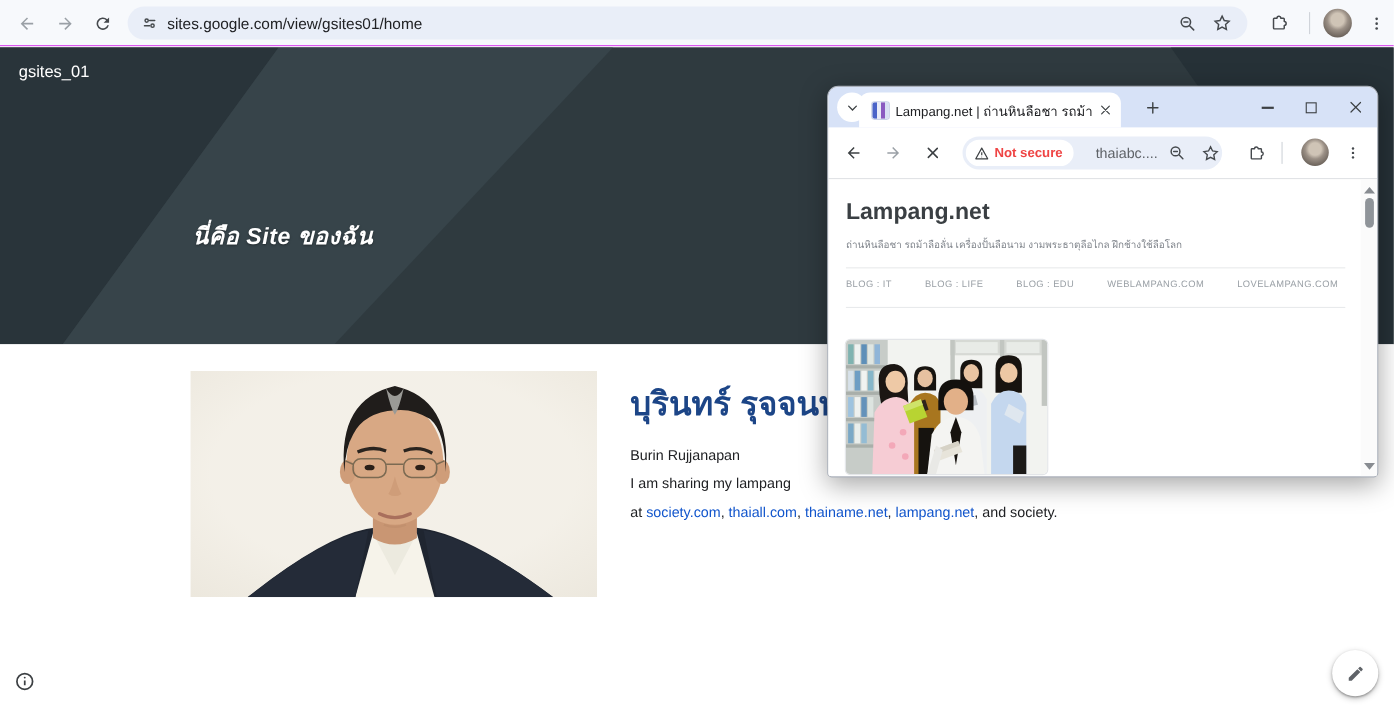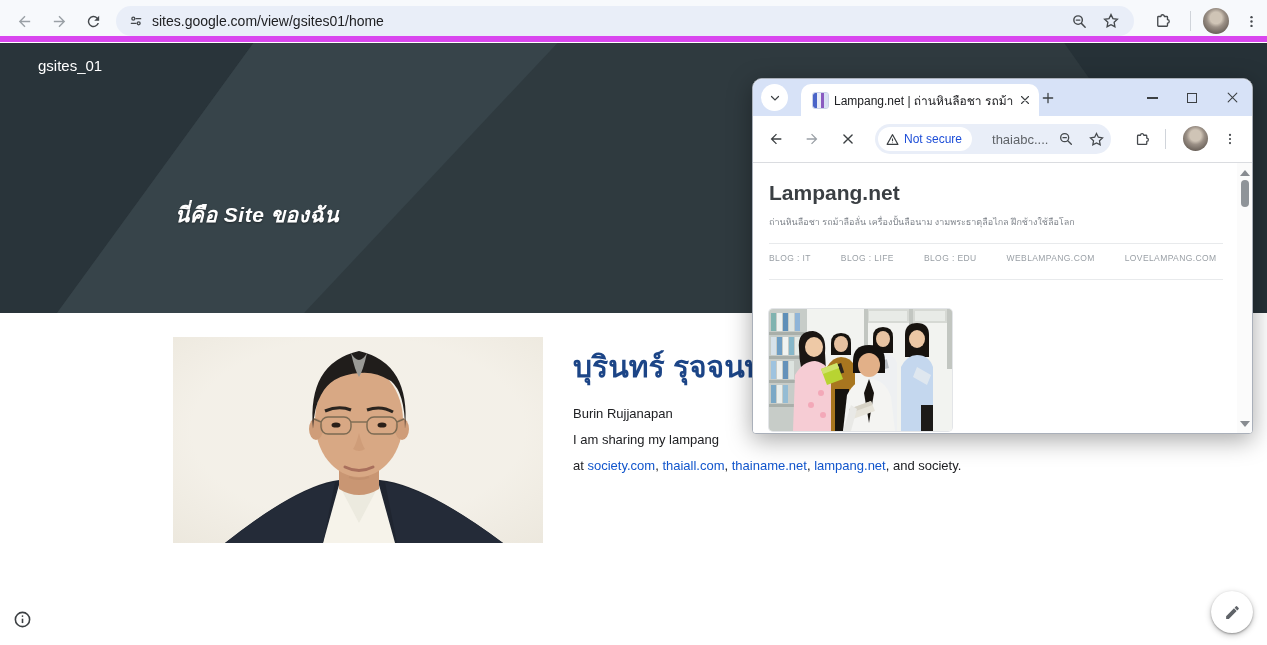--- a/index.html
+++ b/index.html
@@ -1,38 +1,38 @@
 <!DOCTYPE html>
 <html><head>
 <meta charset="utf-8">
 <style>
   * { margin:0; padding:0; box-sizing:border-box; }
   html,body { width:1267px; height:645px; overflow:hidden; background:#fff;
     font-family:"Liberation Sans", sans-serif; }
 
   
   .topbar { position:absolute; left:0; top:0; width:1267px; height:42px;
-    background:#f7f9fc; border-bottom:6px solid #d946ef; }
+    background:#f7f9fc; border-bottom:1px solid #d946ef; }
   .tb-icon { position:absolute; top:8px; width:26px; height:26px; display:flex;
     align-items:center; justify-content:center; border-radius:50%; }
   .omnibox { position:absolute; left:116px; top:6px; width:1018px; height:30px;
     background:#e9eef8; border-radius:15px; display:flex; align-items:center; }
   .omnibox .url { font-size:14px; color:#202124; margin-left:8px; flex:1; }
   .sep { position:absolute; left:1190px; top:11px; width:1px; height:20px; background:#d0d4da; }
   .avatar { position:absolute; left:1203px; top:8px; width:26px; height:26px; border-radius:50%;
     background:radial-gradient(circle at 50% 38%, #cfc4b6 0 28%, #9b9086 45%, #6e655d 75%, #4d463f 100%); }
 
   
   .banner { position:absolute; left:0; top:43px; width:1267px; height:270px;
     background:#2f3a3f; overflow:hidden; }
   .poly { position:absolute; inset:0; }
   .poly-a { background:#29343a; clip-path:polygon(0 0,20% 0,4.5% 100%,0 100%); }
   .poly-b { background:#37444a; clip-path:polygon(20% 0,44% 0,24% 100%,4.5% 100%); }
   .poly-c { background:#263137; clip-path:polygon(84% 0,100% 0,100% 100%,99% 100%); }
-  .site-title { position:absolute; left:17px; top:14px; color:#fff; font-size:15px;margin-left:21px; }
+  .site-title { position:absolute; left:17px; top:14px; color:#fff; font-size:15px; }
   .tagline { position:absolute; left:175px; top:155px; color:#fff; font-size:21px;
     font-weight:bold; font-style:italic; letter-spacing:.5px; text-shadow:0 1px 2px rgba(0,0,0,.4); }
 
   
   .content { position:absolute; left:0; top:313px; width:1267px; height:332px; background:#fff; }
   .portrait { position:absolute; left:173px; top:24px; width:370px; height:206px; overflow:hidden; }
   .bio { position:absolute; left:573px; top:30px; width:660px; }
   .bio h1 { font-size:30px; font-weight:bold; color:#1c4587; white-space:nowrap; }
   .bio .small { font-size:13px; color:#202124; margin-top:6px; line-height:20px; }
   .bio a { color:#1155cc; text-decoration:none; }
@@ -41,41 +41,41 @@
     background:#fff; box-shadow:0 1px 2px rgba(0,0,0,.3),0 2px 6px rgba(0,0,0,.25);
     display:flex; align-items:center; justify-content:center; }
 
   
   .popup { position:absolute; left:752px; top:78px; width:501px; height:356px;
     border-radius:10px 10px 4px 4px; box-shadow:0 6px 24px rgba(0,0,0,.35);
     background:#fff; overflow:hidden; border:1px solid #aab0ba; }
   .tabstrip { position:relative; width:100%; height:37px; background:#d7e2f7; }
   .tabsearch { position:absolute; left:8px; top:5px; width:27px; height:27px; border-radius:50%;
     background:#fff; display:flex; align-items:center; justify-content:center; }
-  .tab { position:absolute; left:48px; top:5px; width:238px; height:32px; background:#fff;
+  .tab { position:absolute; left:28px; top:5px; width:238px; height:32px; background:#fff;
     border-radius:10px 10px 0 0; display:flex; align-items:center; padding:0 8px 0 12px; }
   .favicon { width:15px; height:15px; border-radius:2px; flex:0 0 15px;
     background:
       linear-gradient(90deg,#4a64c8 0 30%,#e8ecf7 30% 55%,#8a5bc0 55% 75%,#d8e0f4 75%);
     outline:1px solid #c9d2e8; }
   .tabtitle { font-size:12px; color:#202124; margin:0 6px; flex:1; white-space:nowrap;
     overflow:hidden; }
   .winctl { position:absolute; top:0; height:37px; display:flex; align-items:center; }
   .winbtn { width:40px; height:37px; display:flex; align-items:center; justify-content:center; }
   .minline { width:11px; height:2px; background:#3c4043; }
   .maxbox { width:10px; height:10px; border:1.5px solid #3c4043; }
   .ptoolbar { position:relative; width:100%; height:47px; background:#fff;
     border-bottom:1px solid #dadce0; }
   .pt-icon { position:absolute; top:10px; width:26px; height:26px; display:flex;
     align-items:center; justify-content:center; }
   .pombox { position:absolute; left:122px; top:8px; width:236px; height:30px; background:#e9eef8;
     border-radius:15px; display:flex; align-items:center; }
   .chip { height:24px; margin-left:3px; background:#fff; border-radius:12px; display:flex;
     align-items:center; padding:0 10px 0 8px; }
-  .chip span { font-size:12px; font-weight:normal; color:#1d4ed8; margin-left:5px; white-space:nowrap; }
+  .chip span { font-size:12px; font-weight:bold; color:#ef4444; margin-left:5px; white-space:nowrap; }
   .pomurl { font-size:13px; color:#5f6368; margin-left:20px; white-space:nowrap; overflow:hidden; width:64px; }
   .pavatar { position:absolute; left:430px; top:10px; width:25px; height:25px; border-radius:50%;
     background:radial-gradient(circle at 50% 38%, #cfc4b6 0 28%, #9b9086 45%, #6e655d 75%, #4d463f 100%); }
   .psep { position:absolute; left:412px; top:13px; width:1px; height:20px; background:#d0d4da; }
 
   .pcontent { position:relative; width:100%; height:270px; background:#fff; }
   .pheading { position:absolute; left:16px; top:18px; font-size:21px; font-weight:bold; color:#3a3f43; }
   .psub { position:absolute; left:16px; top:52px; font-size:9px; color:#7e838a; width:440px; }
   .phr { position:absolute; left:16px; width:454px; height:0; border-top:1px solid #e8eaec; }
   .pnav { position:absolute; left:16px; top:90px; width:440px; display:flex; align-items:center;text-align:center; }

